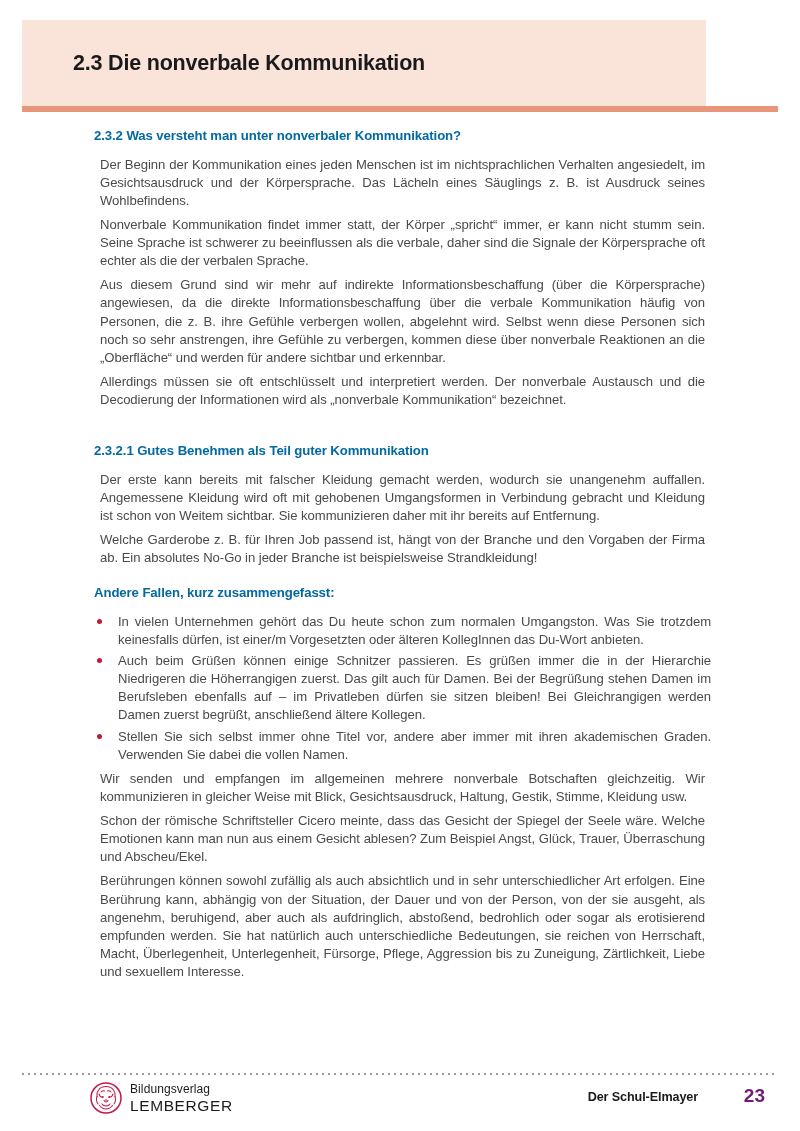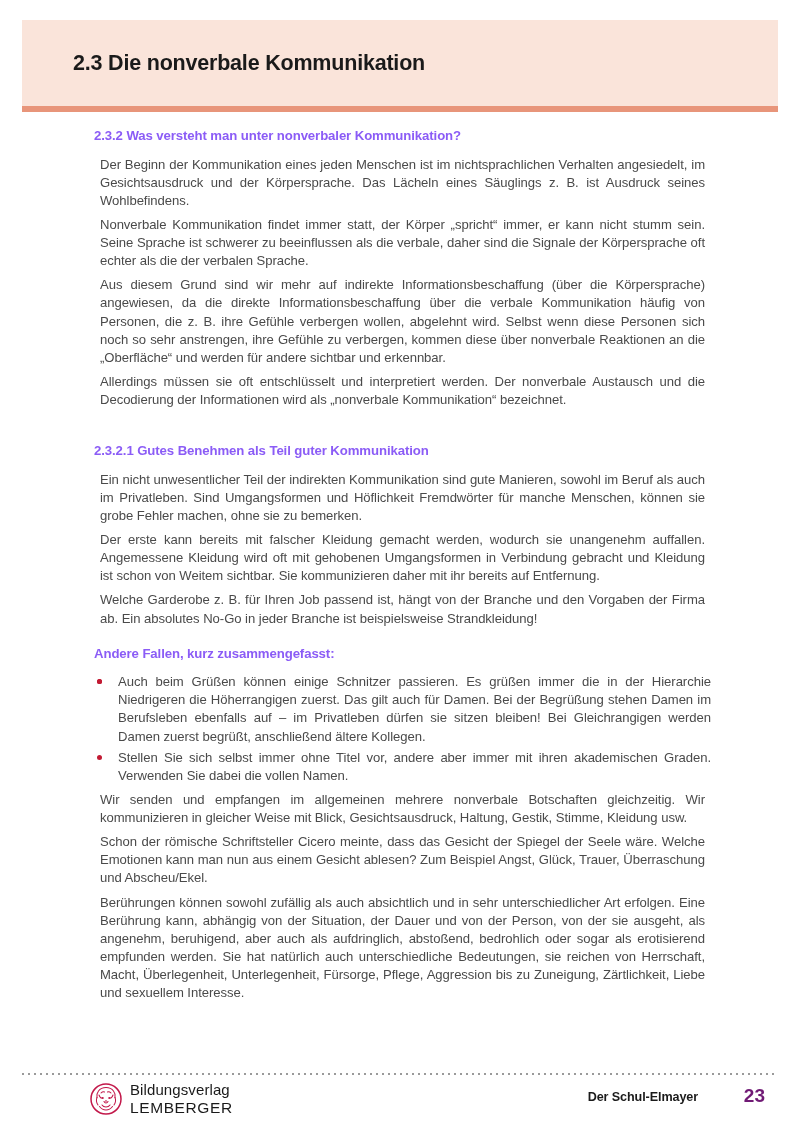--- a/index.html
+++ b/index.html
@@ -21,21 +21,21 @@
     width: 800px;
     height: 1131px;
     box-sizing: border-box;
   }
 
   
   .chapter-band {
     position: absolute;
     left: 22px;
     top: 20px;
-    width: 756px;
+    width: 684px;
     height: 86px;
     background: #fae4da;
     box-sizing: border-box;
     display: flex;
     align-items: center;
   }
   .chapter-band-rule {
     position: absolute;
     left: 22px;
     top: 106px;
@@ -58,21 +58,21 @@
     position: absolute;
     left: 94px;
     top: 128px;
     width: 617px;
   }
 
   h3.sub-heading {
     margin: 0 0 11px 0;
     font-size: 13.2px;
     font-weight: bold;
-    color: #8b5cf6;
+    color: #0369a1;
     line-height: 1.25;
     letter-spacing: -0.1px;
   }
   h3.sub-heading.spaced-top {
     margin-top: 34px;
   }
 
   p.body-par {
     margin: 6px;
     font-size: 13.1px;
@@ -147,21 +147,21 @@
     height: 32px;
     flex: 0 0 32px;
   }
   .logo-text {
     display: flex;
     flex-direction: column;
     justify-content: center;
     line-height: 1;
   }
   .logo-line1 {
-    font-size: 15px;
+    font-size: 12px;
     color: #1a1a1a;
     letter-spacing: 0.1px;
     margin-bottom: 3px;
   }
   .logo-line2 {
     font-size: 15.5px;
     color: #1a1a1a;
     letter-spacing: 0.6px;
   }
   .footer-book-title {
@@ -194,29 +194,29 @@
 
   <div class="content">
 
     <h3 class="sub-heading">2.3.2 Was versteht man unter nonverbaler Kommunikation?</h3>
     <p class="body-par">Der Beginn der Kommunikation eines jeden Menschen ist im nichtsprachlichen Verhalten angesiedelt, im Gesichtsausdruck und der Körpersprache. Das Lächeln eines Säuglings z. B. ist Ausdruck seines Wohlbefindens.</p>
     <p class="body-par">Nonverbale Kommunikation findet immer statt, der Körper „spricht“ immer, er kann nicht stumm sein. Seine Sprache ist schwerer zu beeinflussen als die verbale, daher sind die Signale der Körpersprache oft echter als die der verbalen Sprache.</p>
     <p class="body-par">Aus diesem Grund sind wir mehr auf indirekte Informationsbeschaffung (über die Körpersprache) angewiesen, da die direkte Informationsbeschaffung über die verbale Kommunikation häufig von Personen, die z. B. ihre Gefühle verbergen wollen, abgelehnt wird. Selbst wenn diese Personen sich noch so sehr anstrengen, ihre Gefühle zu verbergen, kommen diese über nonverbale Reaktionen an die „Oberfläche“ und werden für andere sichtbar und erkennbar.</p>
     <p class="body-par">Allerdings müssen sie oft entschlüsselt und interpretiert werden. Der nonverbale Austausch und die Decodierung der Informationen wird als „nonverbale Kommunikation“ bezeichnet.</p>
 
     <h3 class="sub-heading spaced-top">2.3.2.1 Gutes Benehmen als Teil guter Kommunikation</h3>
-    <p class="body-par">Ein nicht unwesentlicher Teil der indirekten Kommunikation sind gute Manieren, sowohl im Beruf als auch im Privatleben. Sind Umgangsformen und Höflichkeit Fremdwörter für manche Menschen, können sie grobe Fehler machen, ohne sie zu bemerken.</p>
     <p class="body-par">Der erste kann bereits mit falscher Kleidung gemacht werden, wodurch sie unangenehm auffallen. Angemessene Kleidung wird oft mit gehobenen Umgangsformen in Verbindung gebracht und Kleidung ist schon von Weitem sichtbar. Sie kommunizieren daher mit ihr bereits auf Entfernung.</p>
     <p class="body-par">Welche Garderobe z. B. für Ihren Job passend ist, hängt von der Branche und den Vorgaben der Firma ab. Ein absolutes No-Go in jeder Branche ist beispielsweise Strandkleidung!</p>
 
     <h3 class="sub-heading" style="margin-top:18px;margin-bottom:0;">Andere Fallen, kurz zusammengefasst:</h3>
 
     <ul class="bullets">
       <li>
         <span class="dot"></span>
+        <span>In vielen Unternehmen gehört das Du heute schon zum normalen Umgangston. Was Sie trotzdem keinesfalls dürfen, ist einer/m Vorgesetzten oder älteren KollegInnen das Du-Wort anbieten.</span>
       </li>
       <li>
         <span class="dot"></span>
         <span>Auch beim Grüßen können einige Schnitzer passieren. Es grüßen immer die in der Hierarchie Niedrigeren die Höherrangigen zuerst. Das gilt auch für Damen. Bei der Begrüßung stehen Damen im Berufsleben ebenfalls auf – im Privatleben dürfen sie sitzen bleiben! Bei Gleichrangigen werden Damen zuerst begrüßt, anschließend ältere Kollegen.</span>
       </li>
       <li>
         <span class="dot"></span>
         <span>Stellen Sie sich selbst immer ohne Titel vor, andere aber immer mit ihren akademischen Graden. Verwenden Sie dabei die vollen Namen.</span>
       </li>
     </ul>

